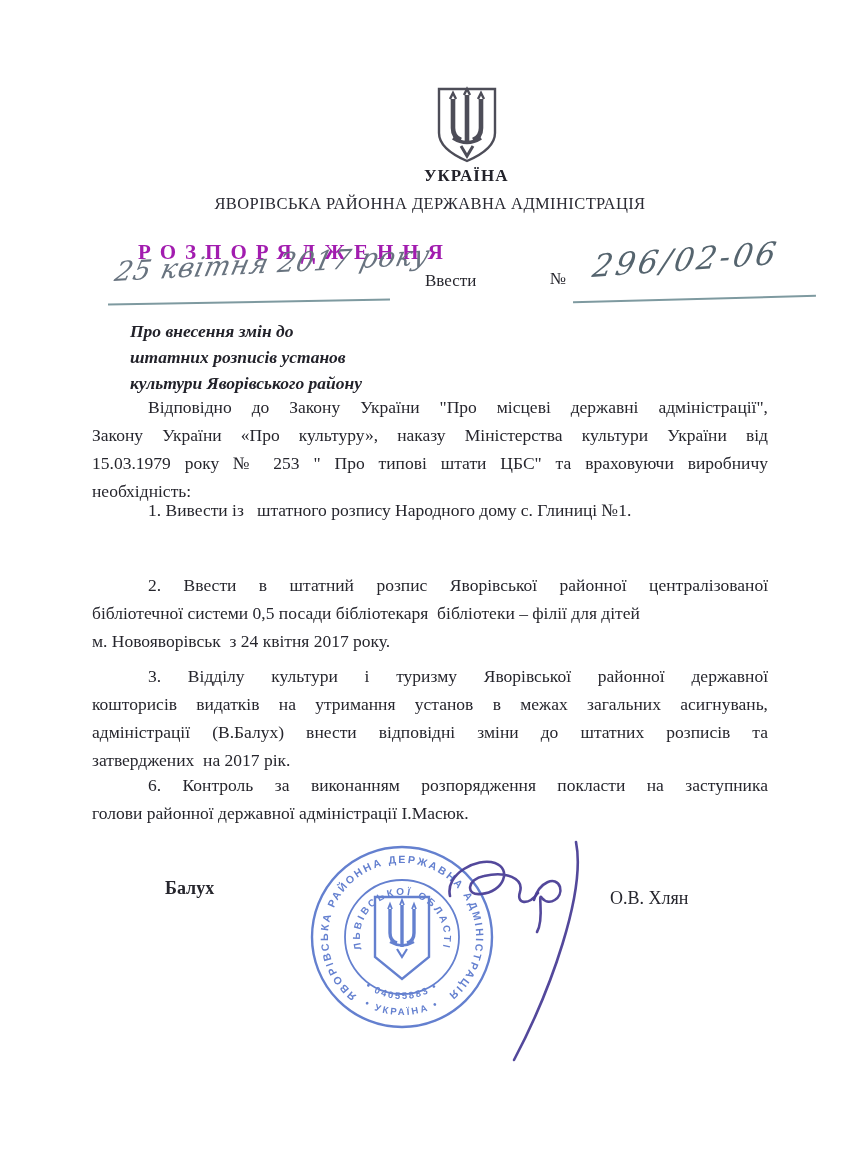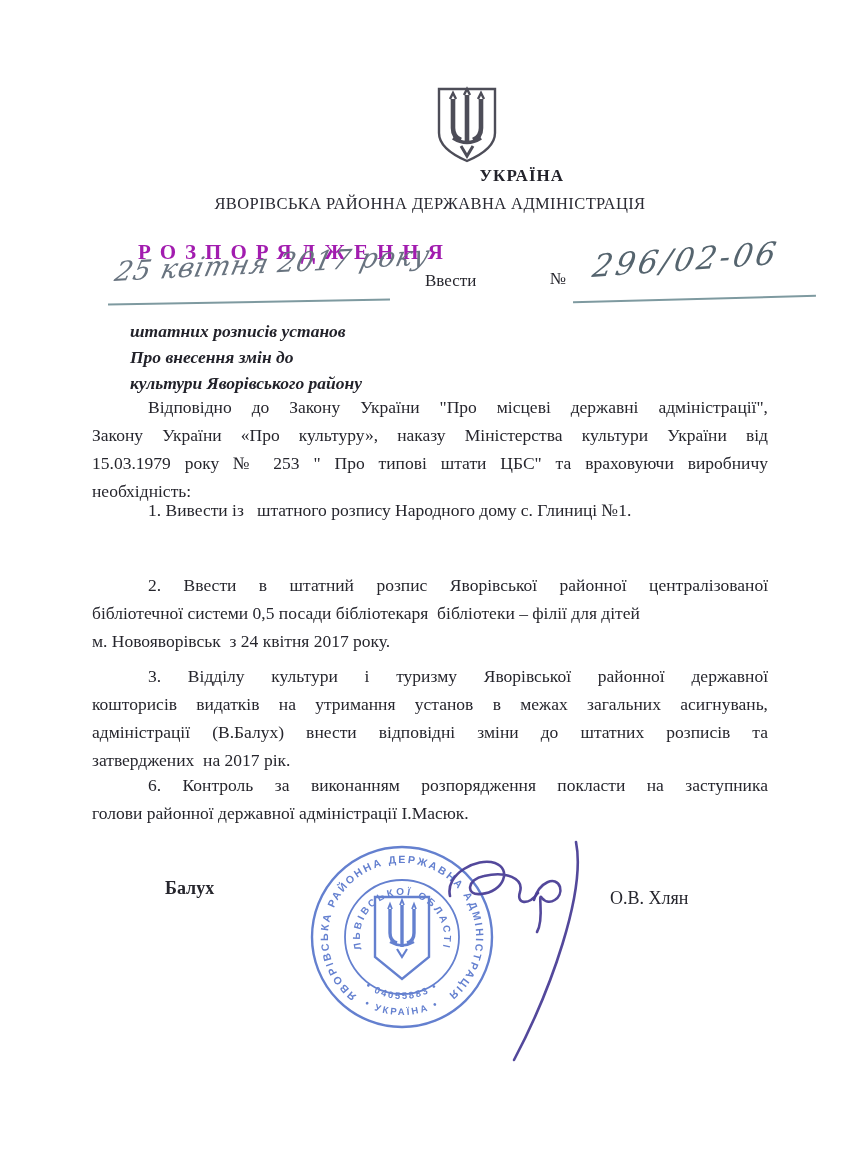--- a/index.html
+++ b/index.html
@@ -3,21 +3,21 @@
 <meta charset="utf-8">
 <style>
   html,body{margin:0;padding:0;background:#e9e9e9;}
   #page{
     position:relative;width:850px;height:1169px;background:#ffffff;
     font-family:"Liberation Serif",serif;color:#26262d;overflow:hidden;
     margin:0 auto;
   }
   .abs{position:absolute;}
   
-  .country{left:424px;top:166px;width:140px;text-align:right;font-weight:bold;
+  .country{left:424px;top:166px;width:140px;text-align:left;font-weight:bold;
     font-size:17px;letter-spacing:1px;color:#23232b;}
   .authority{left:92px;top:194px;width:676px;text-align:center;font-size:16.5px;
     letter-spacing:.4px;color:#2a2a33;}
   .doctype{left:138px;top:228px;width:676px;font-weight:bold;
     font-size:21px;letter-spacing:9px;color:#a21caf;margin-top:12px;}
   
   .place{left:425px;top:271px;font-size:17px;}
   .numlabel{left:550px;top:269px;font-size:17px;}
   .handw{font-style:italic;font-family:"DejaVu Serif",serif;}
   .hand-date{left:112px;top:256px;font-size:27px;color:#68737f;letter-spacing:1px;
@@ -77,22 +77,22 @@
   <div class="abs doctype">РОЗПОРЯДЖЕННЯ</div>
 
   <div class="abs handw hand-date">25 квітня 2017 року</div>
   <div class="abs uline uline1"></div>
   <div class="abs place">Ввести</div>
   <div class="abs numlabel">№</div>
   <div class="abs handw hand-num">296/02-06</div>
   <div class="abs uline uline2"></div>
 
   <div class="abs subject">
+    <div class="line">Про внесення змін до</div>
     <div class="line">штатних розписів установ</div>
-    <div class="line">Про внесення змін до</div>
     <div class="line">культури Яворівського району</div>
   </div>
 
   <div class="abs block b-open">
     <div class="line stretch indent">Відповідно до Закону України "Про місцеві державні адміністрації",</div>
     <div class="line stretch">Закону України «Про культуру», наказу Міністерства культури України від</div>
     <div class="line stretch">15.03.1979 року № 253 " Про типові штати ЦБС" та враховуючи виробничу</div>
     <div class="line">необхідність:</div>
   </div>
 

